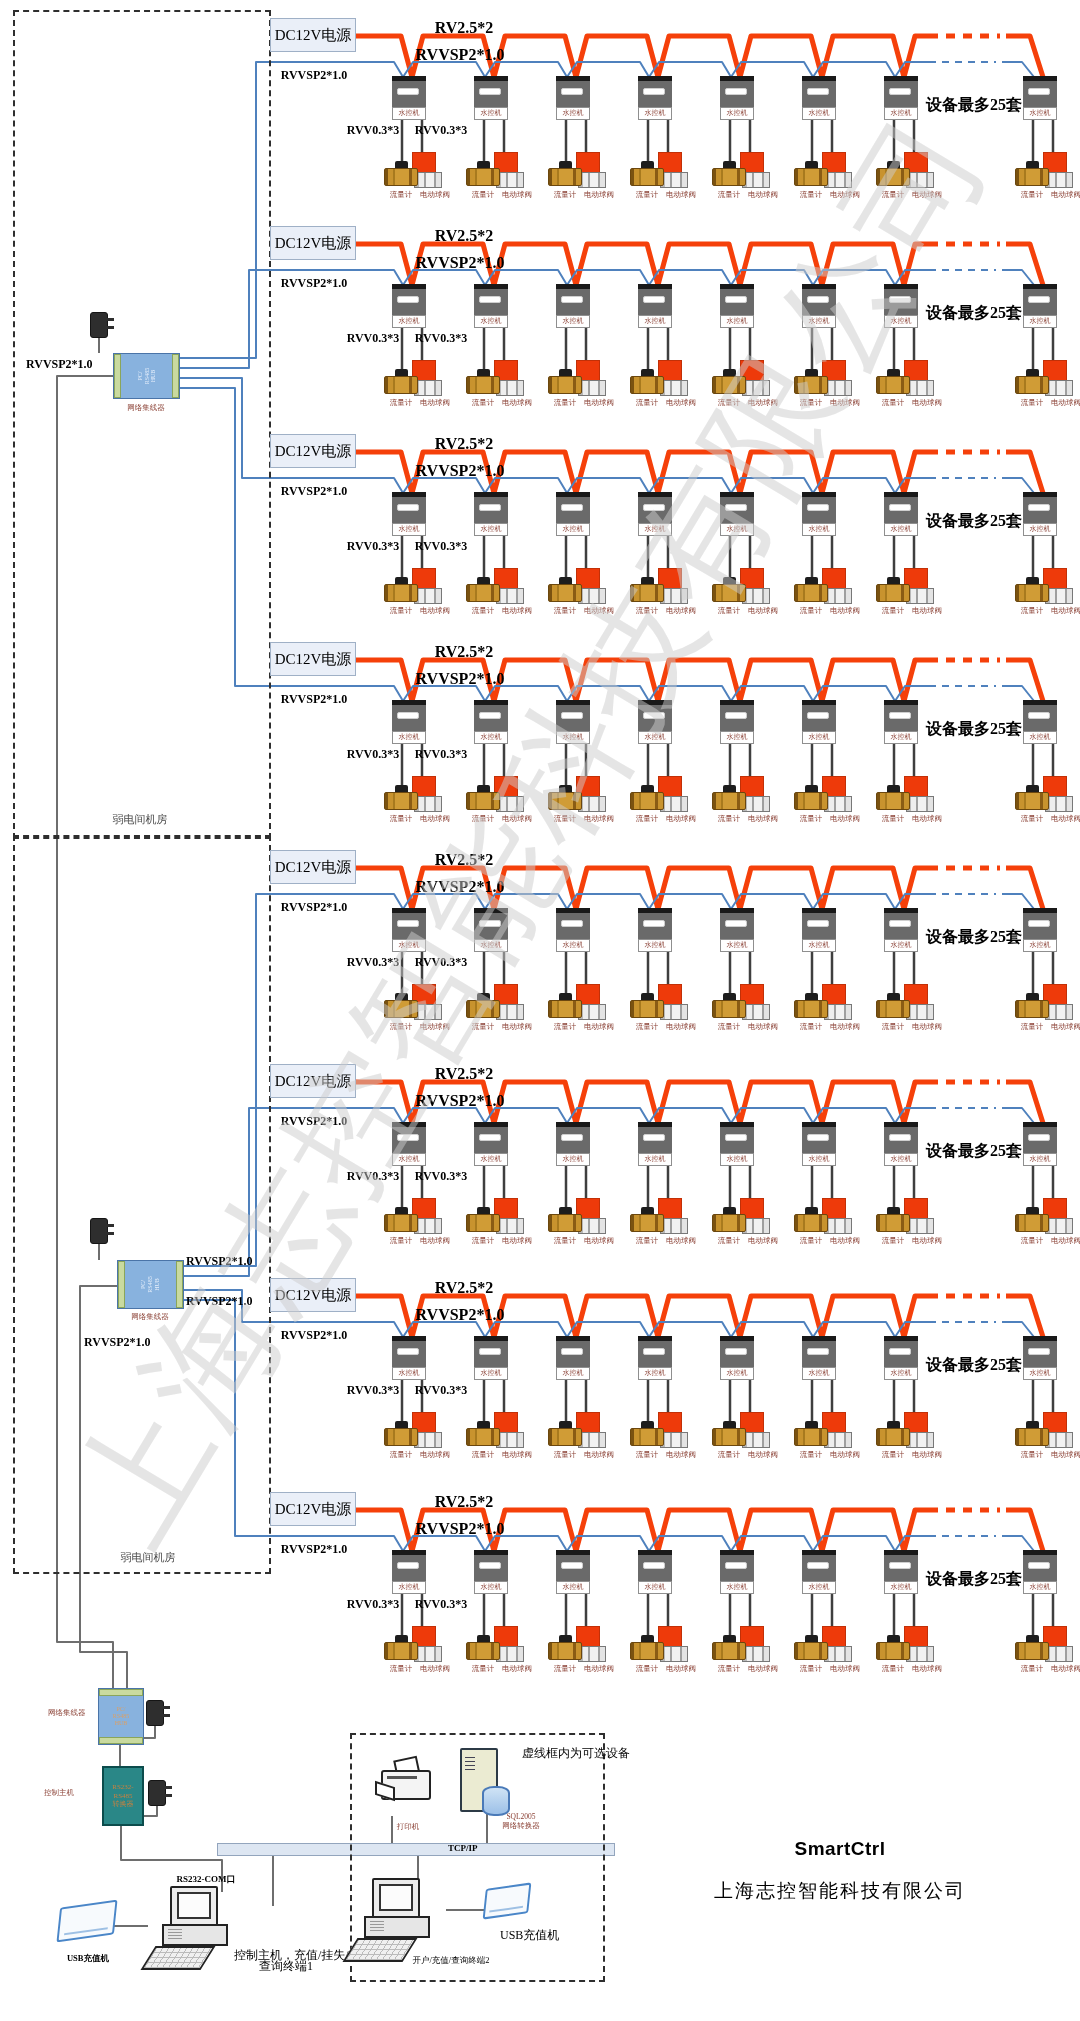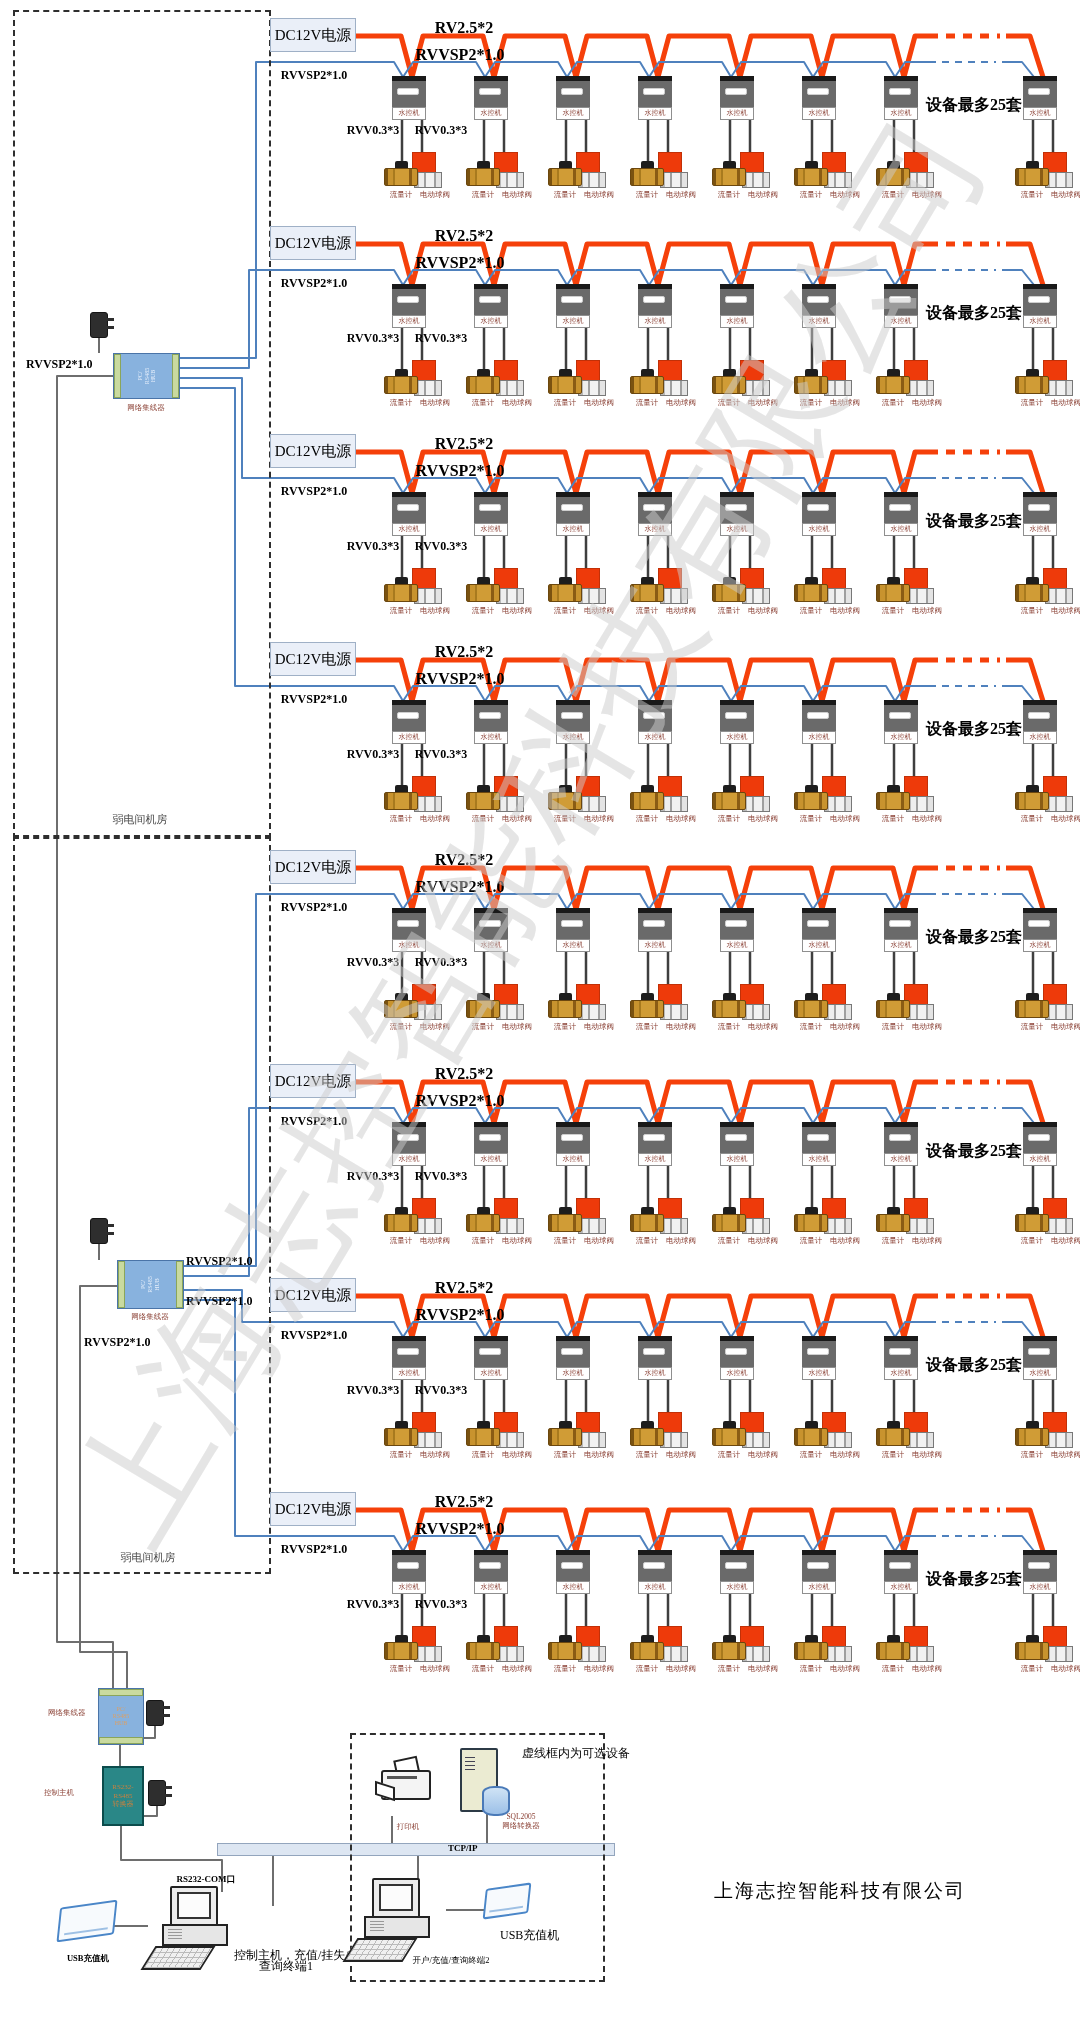--- a/index.html
+++ b/index.html
@@ -1228,15 +1228,16 @@
       <div class="abs lbl f85 ctr" style="left: 386px; top: 1956px; width: 130px;">开户/充值/查询终端2</div>
       <div class="abs usbbox" style="left: 58px; top: 1904px; width: 54px; height: 30px;">
         <div class="usb-line"></div>
       </div>
       <div class="abs lbl b f85 ctr" style="left: 56px; top: 1954px; width: 64px;">USB充值机</div>
       <div class="abs usbbox" style="left: 484px; top: 1886px; width: 42px; height: 26px;">
         <div class="usb-line"></div>
       </div>
       <div class="abs lbl f8" style="left: 500px; top: 1929px; width: 70px;">USB充值机</div>
     </div>
+  <div class="dg-brand">SmartCtrl</div>
   <div class="dg-company">上海志控智能科技有限公司</div>
   <div class="watermark">上海志控智能科技有限公司</div>
 </div>
 
 </body></html>

